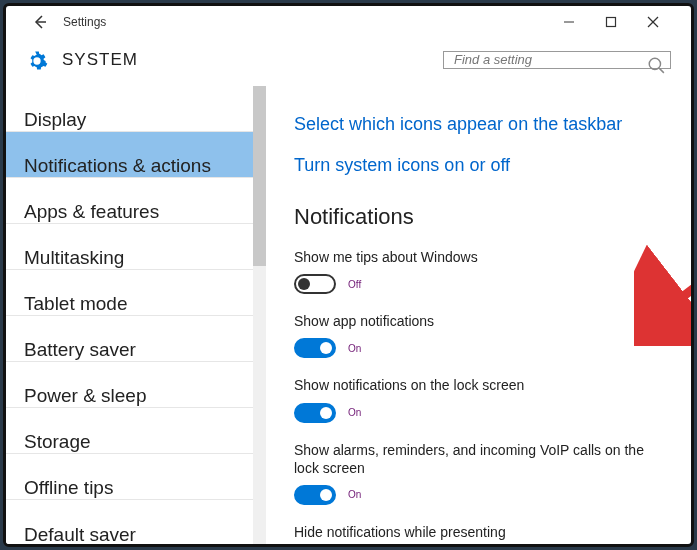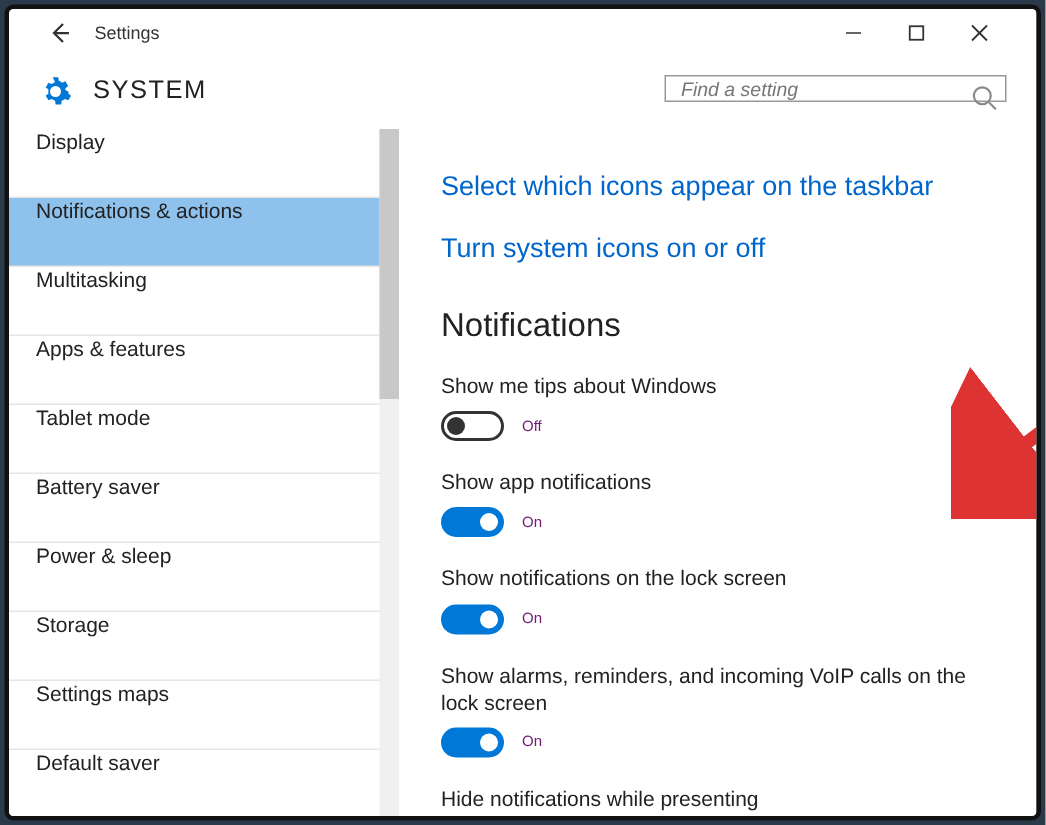--- a/index.html
+++ b/index.html
@@ -15,21 +15,21 @@
   .gear { width: 22px; height: 22px; color: #0078d7; margin-right: 14px; }
   .header-title { font-size: 17px; letter-spacing: 1px; font-weight: 400; color: #222; }
   .search-wrap { margin-left: auto; position: relative; }
   .search-input { width: 228px; height: 18px; border: 1px solid #999; padding: 0 30px 0 10px; font-size: 13px; color: #333; outline: none; font-style: italic; }
   .search-input::placeholder { color: #777; font-style: italic; }
   .search-icon-btn { position: absolute; right: 6px; top: 6px; width: 18px; height: 18px; color: #666; }
   .body { display: flex; flex: 1; min-height: 0; }
   .sidebar { width: 260px; position: relative; background: #fff; }
   .sidebar-scroll { position: absolute; right: 0; top: 0; width: 13px; height: 100%; background: #f0f0f0; }
   .sidebar-thumb { position: absolute; right: 0; top: 0; width: 13px; height: 180px; background: #c8c8c8; }
-  .sidebar-item { height: 46px; display: flex; align-items: flex-start; padding: 0 18px; font-size: 14px; color: #222; border-bottom: 1px solid #e6e6e6; cursor: pointer; }
+  .sidebar-item { height: 46px; display: flex; align-items: flex-end; padding: 0 18px; font-size: 19px; color: #222; border-bottom: 1px solid #e6e6e6; cursor: pointer; }
   .sidebar-item:last-child { border-bottom: none; }
   .sidebar-item.active { background: #8ec1ec; }
   .content { flex: 1; padding: 8px 22px 0 28px; overflow: hidden; position: relative; }
   .link { color: #0066cc; font-size: 18px; display: block; margin: 20px 0; cursor: pointer; }
   .section-h { font-size: 22px; font-weight: 400; color: #222; margin: 28px 0 18px 0; }
   .setting { margin-bottom: 18px; }
   .setting-label { font-size: 14px; color: #222; margin-bottom: 8px; line-height: 1.3; }
   .toggle-row { display: flex; align-items: center; gap: 12px; }
   .toggle { width: 42px; height: 20px; border-radius: 10px; position: relative; cursor: pointer; }
   .toggle.off { background: #fff; border: 2px solid #333; }
@@ -90,39 +90,39 @@
   <div class="body">
     <div class="sidebar">
       <div id="sidebar-items">
             <div class="sidebar-item">
               <span>Display</span>
             </div>
             <div class="sidebar-item active">
               <span>Notifications &amp; actions</span>
             </div>
             <div class="sidebar-item">
-              <span>Multitasking</span>
+              <span>Apps &amp; features</span>
             </div>
             <div class="sidebar-item">
-              <span>Apps &amp; features</span>
+              <span>Multitasking</span>
             </div>
             <div class="sidebar-item">
               <span>Tablet mode</span>
             </div>
             <div class="sidebar-item">
               <span>Battery saver</span>
             </div>
             <div class="sidebar-item">
               <span>Power &amp; sleep</span>
             </div>
             <div class="sidebar-item">
               <span>Storage</span>
             </div>
             <div class="sidebar-item">
-              <span>Settings maps</span>
+              <span>Offline tips</span>
             </div>
             <div class="sidebar-item">
               <span>Default saver</span>
             </div>
           </div>
       <div class="sidebar-scroll">
         <div class="sidebar-thumb"></div>
       </div>
     </div>
 

